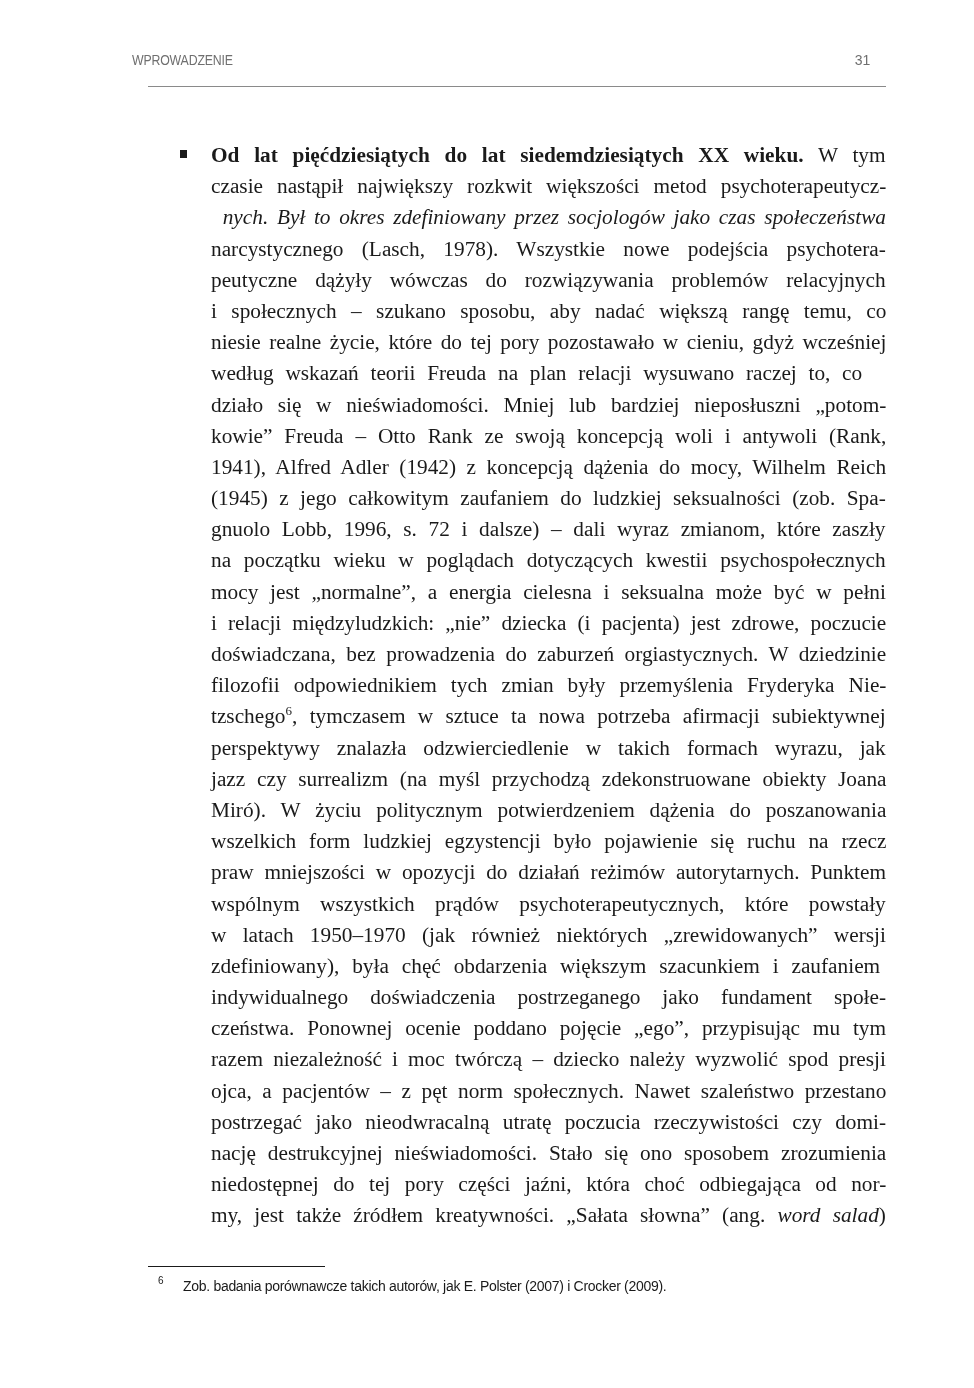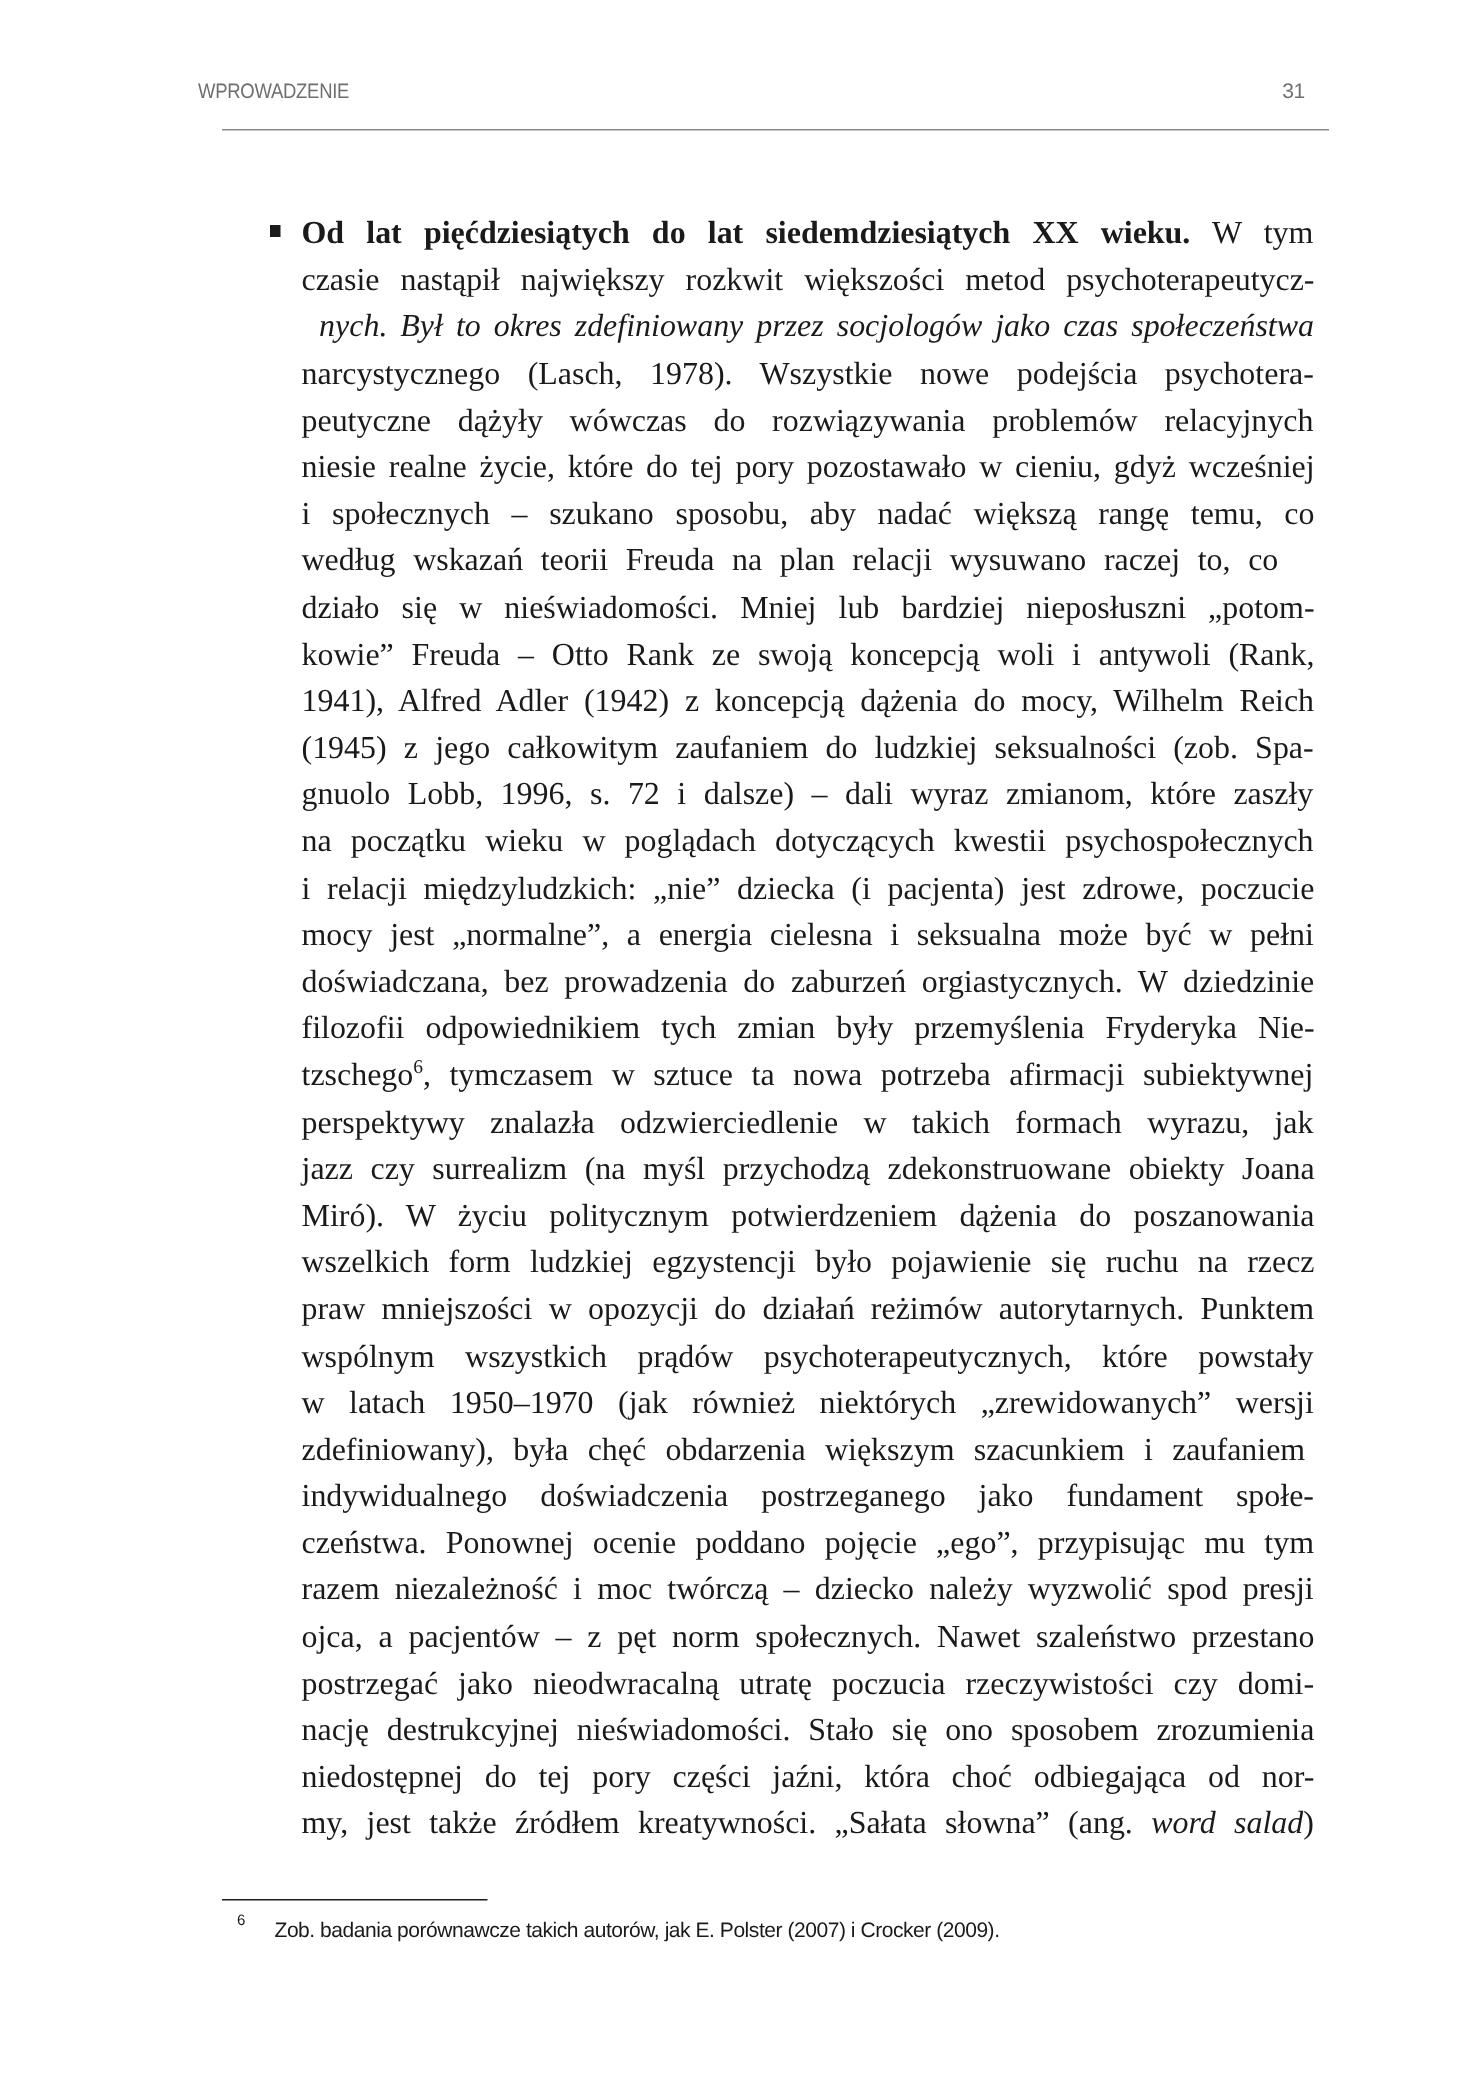--- a/index.html
+++ b/index.html
@@ -47,21 +47,21 @@
     .bullet {
       position: absolute;
       left: 180px;
       top: 150px;
       width: 7px;
       height: 8px;
       background: #1a1a1a;
     }
     .body-text {
       position: absolute;
-      left: 201px;
+      left: 211px;
       top: 140px;
       width: 675px;
       font-family: "Liberation Serif", serif;
       font-size: 21.3px;
       color: #1a1a1a;
     }
     .line {
       height: 31.2px;
       line-height: 31.2px;
       white-space: nowrap;
@@ -124,31 +124,31 @@
 <div class="header-rule"></div>
 
 <div class="bullet"></div>
 
 <div class="body-text">
   <div class="line" style="display: block; text-align: left; text-align-last: auto; word-spacing: 9.44px;"><b>Od lat pięćdziesiątych do lat siedemdziesiątych XX wieku.</b><span> W tym</span></div>
   <div class="line" style="display: block; text-align: left; text-align-last: auto; word-spacing: 8.67px;">czasie nastąpił największy rozkwit większości metod psychoterapeutycz-</div>
   <div class="line" style="display: block; text-align: right; text-align-last: auto; word-spacing: 3.33px; font-style: italic;">nych. Był to okres zdefiniowany przez socjologów jako czas społeczeństwa</div>
   <div class="line" style="display: block; text-align: left; text-align-last: auto; word-spacing: 13px;">narcystycznego (Lasch, 1978). Wszystkie nowe podejścia psychotera-</div>
   <div class="line" style="display: block; text-align: left; text-align-last: auto; word-spacing: 12.5px;">peutyczne dążyły wówczas do rozwiązywania problemów relacyjnych</div>
+  <div class="line" style="display: block; text-align: left; text-align-last: auto; word-spacing: 9.1px;">i społecznych – szukano sposobu, aby nadać większą rangę temu, co</div>
   <div class="line" style="display: block; text-align: left; text-align-last: auto; word-spacing: 3.18px;">niesie realne życie, które do tej pory pozostawało w cieniu, gdyż wcześniej</div>
-  <div class="line" style="display: block; text-align: left; text-align-last: auto; word-spacing: 9.1px;">i społecznych – szukano sposobu, aby nadać większą rangę temu, co</div>
   <div class="line" style="display: block; text-align: left; text-align-last: auto; word-spacing: 6.4px;">według wskazań teorii Freuda na plan relacji wysuwano raczej to, co</div>
   <div class="line" style="display: block; text-align: left; text-align-last: auto; word-spacing: 9.38px;">działo się w nieświadomości. Mniej lub bardziej nieposłuszni „potom-</div>
   <div class="line" style="display: block; text-align: left; text-align-last: auto; word-spacing: 6.55px;">kowie” Freuda – Otto Rank ze swoją koncepcją woli i antywoli (Rank,</div>
   <div class="line" style="display: block; text-align: left; text-align-last: auto; word-spacing: 5.2px;">1941), Alfred Adler (1942) z koncepcją dążenia do mocy, Wilhelm Reich</div>
   <div class="line" style="display: block; text-align: left; text-align-last: auto; word-spacing: 6.11px;">(1945) z jego całkowitym zaufaniem do ludzkiej seksualności (zob. Spa-</div>
   <div class="line" style="display: block; text-align: left; text-align-last: auto; word-spacing: 6.33px;">gnuolo Lobb, 1996, s. 72 i dalsze) – dali wyraz zmianom, które zaszły</div>
   <div class="line" style="display: block; text-align: left; text-align-last: auto; word-spacing: 7.43px;">na początku wieku w poglądach dotyczących kwestii psychospołecznych</div>
+  <div class="line" style="display: block; text-align: left; text-align-last: auto; word-spacing: 6.45px;">mocy jest „normalne”, a energia cielesna i seksualna może być w pełni</div>
   <div class="line" style="display: block; text-align: left; text-align-last: auto; word-spacing: 5.78px;">i relacji międzyludzkich: „nie” dziecka (i pacjenta) jest zdrowe, poczucie</div>
-  <div class="line" style="display: block; text-align: left; text-align-last: auto; word-spacing: 6.45px;">mocy jest „normalne”, a energia cielesna i seksualna może być w pełni</div>
   <div class="line" style="display: block; text-align: left; text-align-last: auto; word-spacing: 5.14px;">doświadczana, bez prowadzenia do zaburzeń orgiastycznych. W dziedzinie</div>
   <div class="line" style="display: block; text-align: left; text-align-last: auto; word-spacing: 8.71px;">filozofii odpowiednikiem tych zmian były przemyślenia Fryderyka Nie-</div>
   <div class="line" style="display: block; text-align: left; text-align-last: auto; word-spacing: 7px;"><span>tzschego</span><sup>6</sup><span>, tymczasem w sztuce ta nowa potrzeba afirmacji subiektywnej</span></div>
   <div class="line" style="display: block; text-align: left; text-align-last: auto; word-spacing: 11.57px;">perspektywy znalazła odzwierciedlenie w takich formach wyrazu, jak</div>
   <div class="line" style="display: block; text-align: left; text-align-last: auto; word-spacing: 6.38px;">jazz czy surrealizm (na myśl przychodzą zdekonstruowane obiekty Joana</div>
   <div class="line" style="display: block; text-align: left; text-align-last: auto; word-spacing: 9.57px;">Miró). W życiu politycznym potwierdzeniem dążenia do poszanowania</div>
   <div class="line" style="display: block; text-align: left; text-align-last: auto; word-spacing: 7.56px;">wszelkich form ludzkiej egzystencji było pojawienie się ruchu na rzecz</div>
   <div class="line" style="display: block; text-align: left; text-align-last: auto; word-spacing: 5.5px;">praw mniejszości w opozycji do działań reżimów autorytarnych. Punktem</div>
   <div class="line" style="display: block; text-align: left; text-align-last: auto; word-spacing: 15px;">wspólnym wszystkich prądów psychoterapeutycznych, które powstały</div>
   <div class="line" style="display: block; text-align: left; text-align-last: auto; word-spacing: 11px;">w latach 1950–1970 (jak również niektórych „zrewidowanych” wersji</div>

